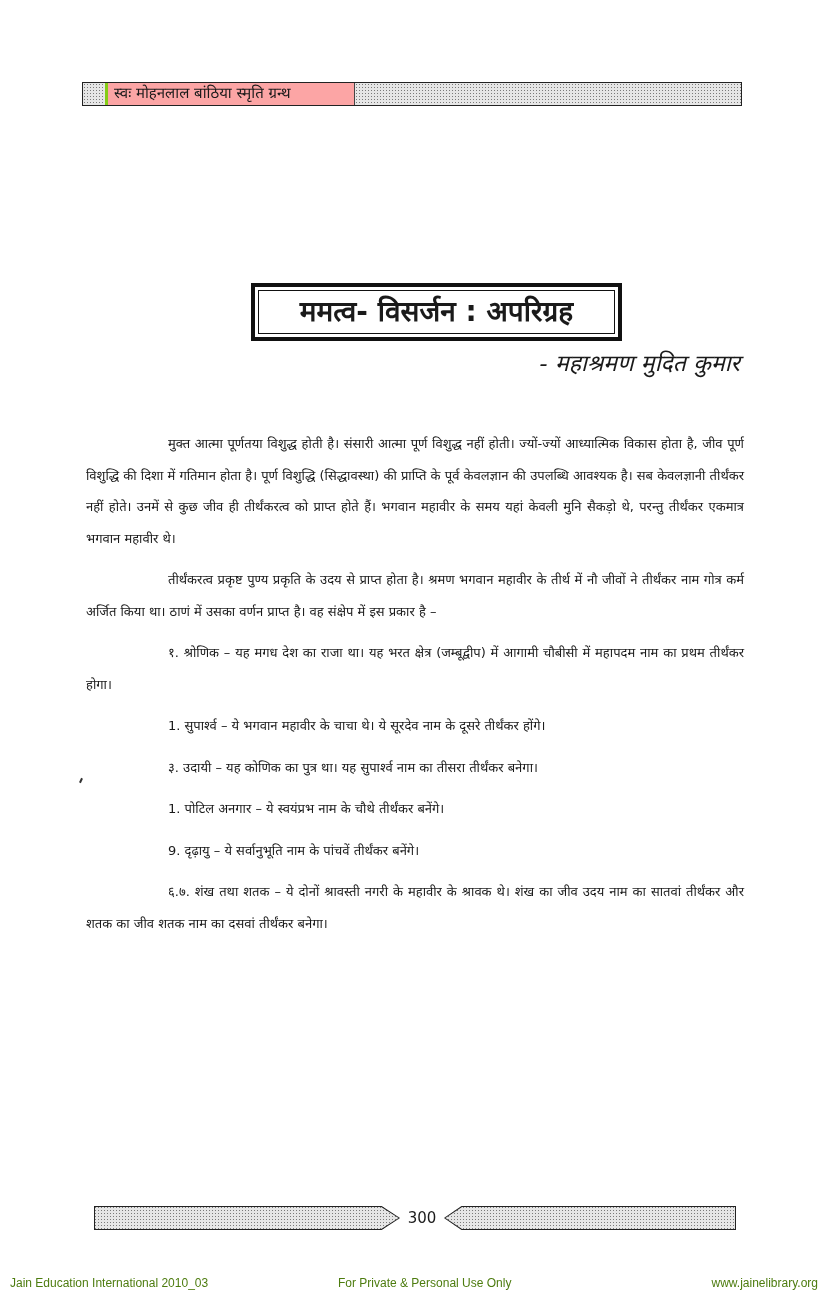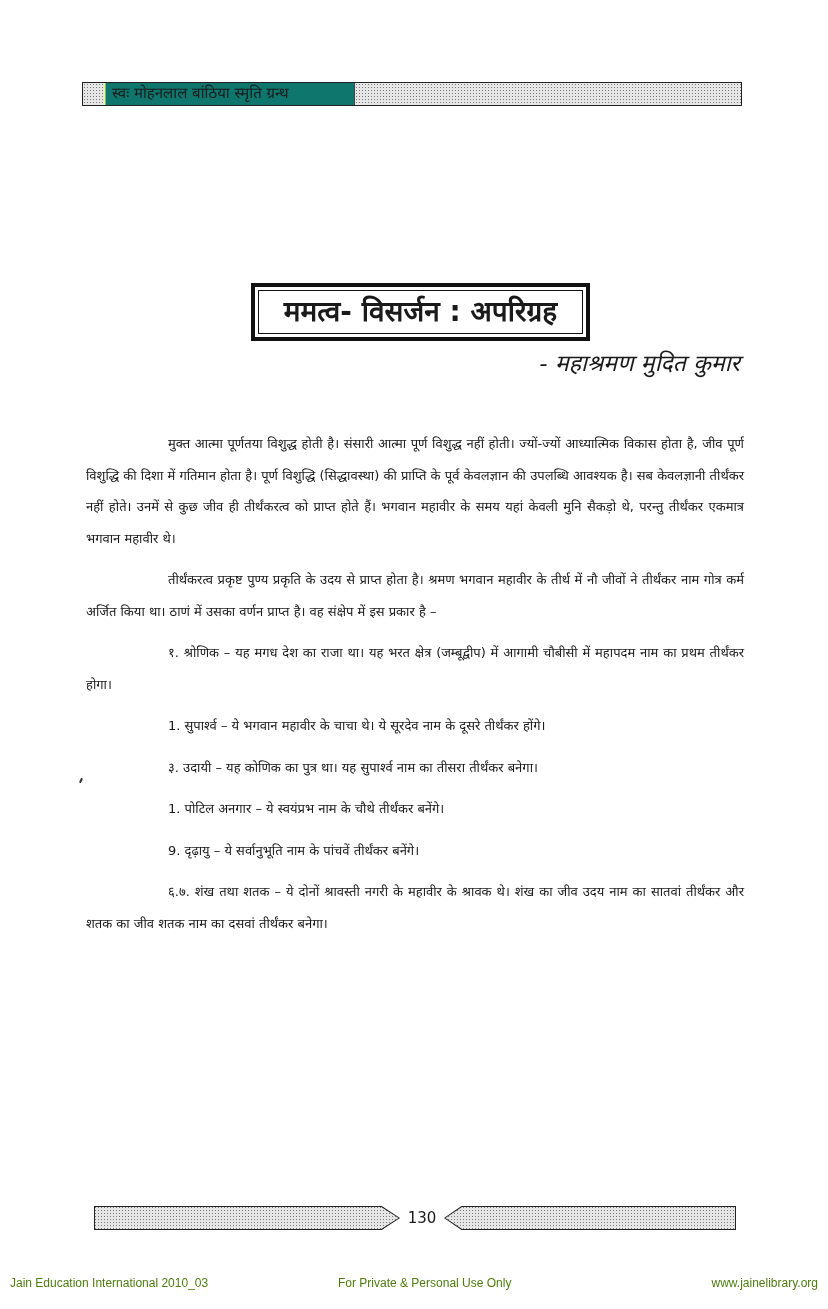--- a/index.html
+++ b/index.html
@@ -32,39 +32,39 @@
     }
     .running-header .lead-dots {
       position: absolute;
       left: 0; top: 0; bottom: 0;
       width: 22px;
     }
     .running-header .label {
       position: absolute;
       left: 22px; top: 0; bottom: 0;
       width: 250px;
-      background: #0f766e;
-      border-left: 1px solid #84cc16;
+      background: #fca5a5;
+      border-left: 3px solid #84cc16;
       border-right: 1px solid #444;
       font-size: 15px;
       line-height: 21px;
       padding-left: 6px;
       box-sizing: border-box;
       white-space: nowrap;
     }
     .running-header .tail-dots {
       position: absolute;
       left: 272px; right: 0; top: 0; bottom: 0;
     }
     
     .title-box {
       position: absolute;
       left: 251px;
       top: 283px;
-      width: 339px;
+      width: 371px;
       height: 58px;
       border: 4px solid #111;
       box-sizing: border-box;
       padding: 3px;
     }
     .title-box .inner {
       width: 100%;
       height: 100%;
       border: 1.5px solid #111;
       box-sizing: border-box;
@@ -191,20 +191,20 @@
   <p class="indent gap">1. पोटिल अनगार – ये स्वयंप्रभ नाम के चौथे तीर्थंकर बनेंगे।</p>
   <p class="indent gap">9. दृढ़ायु – ये सर्वानुभूति नाम के पांचवें तीर्थंकर बनेंगे।</p>
   <p class="indent gap">६.७. शंख तथा शतक – ये दोनों श्रावस्ती नगरी के महावीर के श्रावक थे। शंख का जीव उदय नाम का सातवां तीर्थंकर और शतक का जीव शतक नाम का दसवां तीर्थंकर बनेगा।</p>
 </div>
 
 <div class="stray-mark"></div>
 
 <div class="page-footer">
   <div class="bar-left dots"></div>
   <div class="bar-left-edge"></div>
-  <div class="page-num">130</div>
+  <div class="page-num">300</div>
   <div class="bar-right dots"></div>
   <div class="bar-right-edge"></div>
 </div>
 
 <div class="watermark wm-left">Jain Education International   2010_03</div>
 <div class="watermark wm-center">For Private &amp; Personal Use Only</div>
 <div class="watermark wm-right">www.jainelibrary.org</div>
 
 </body></html>

